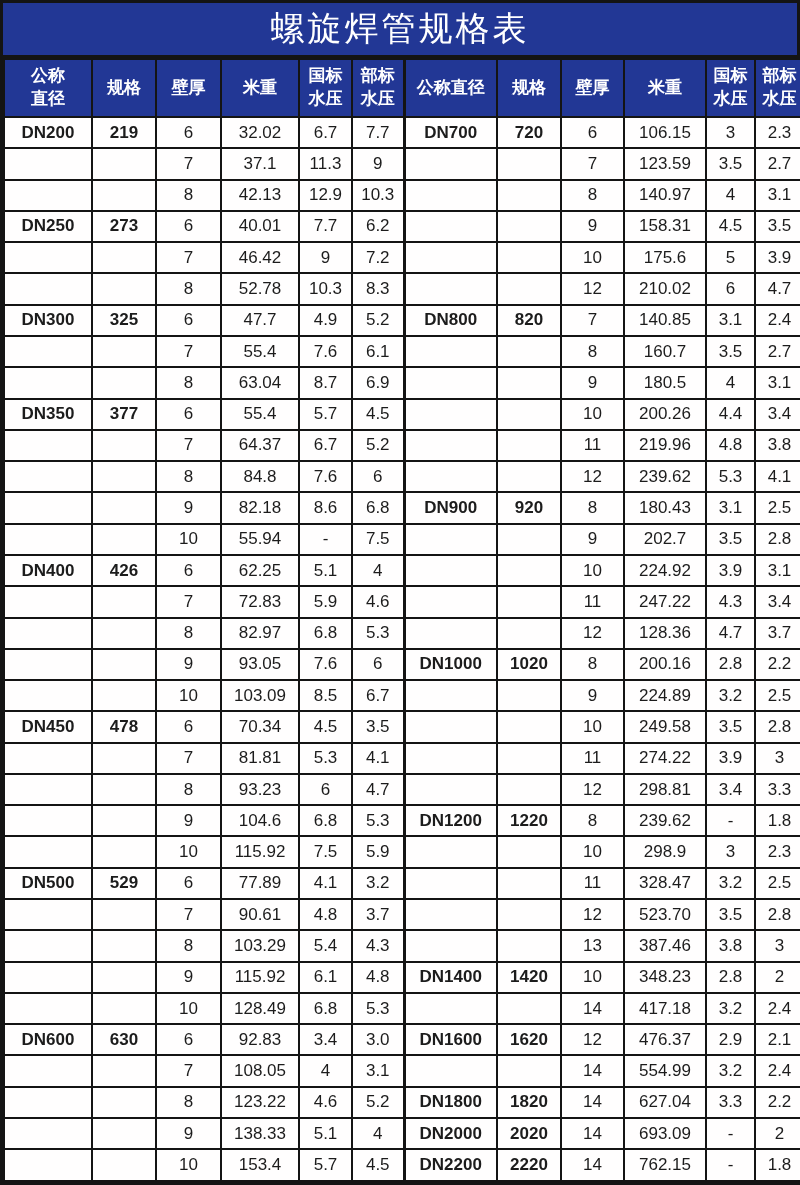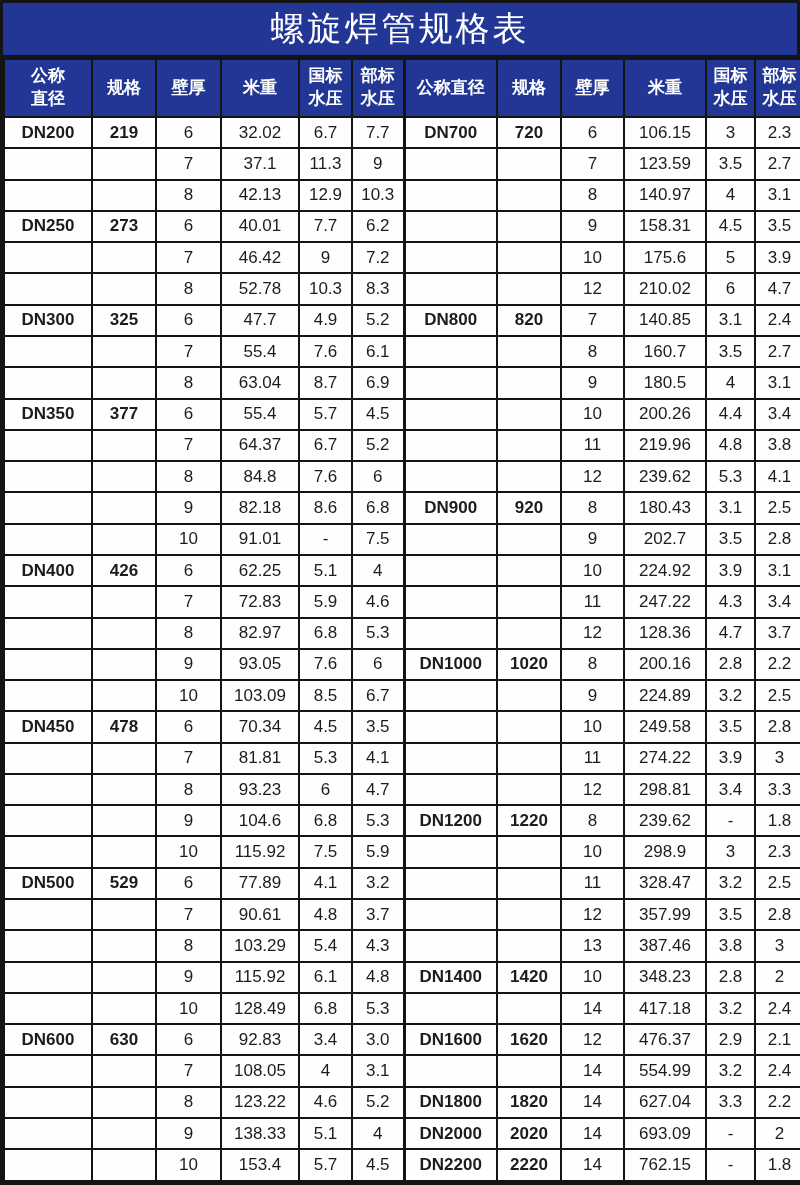--- a/index.html
+++ b/index.html
@@ -278,21 +278,21 @@
           <td class="bold">920</td>
           <td>8</td>
           <td>180.43</td>
           <td>3.1</td>
           <td>2.5</td>
         </tr>
         <tr>
           <td class="bold"></td>
           <td class="bold"></td>
           <td>10</td>
-          <td>91.01</td>
+          <td>55.94</td>
           <td>-</td>
           <td>7.5</td>
           <td class="bold mid"></td>
           <td class="bold"></td>
           <td>9</td>
           <td>202.7</td>
           <td>3.5</td>
           <td>2.8</td>
         </tr>
         <tr>
@@ -452,21 +452,21 @@
         <tr>
           <td class="bold"></td>
           <td class="bold"></td>
           <td>7</td>
           <td>90.61</td>
           <td>4.8</td>
           <td>3.7</td>
           <td class="bold mid"></td>
           <td class="bold"></td>
           <td>12</td>
-          <td>357.99</td>
+          <td>523.70</td>
           <td>3.5</td>
           <td>2.8</td>
         </tr>
         <tr>
           <td class="bold"></td>
           <td class="bold"></td>
           <td>8</td>
           <td>103.29</td>
           <td>5.4</td>
           <td>4.3</td>

